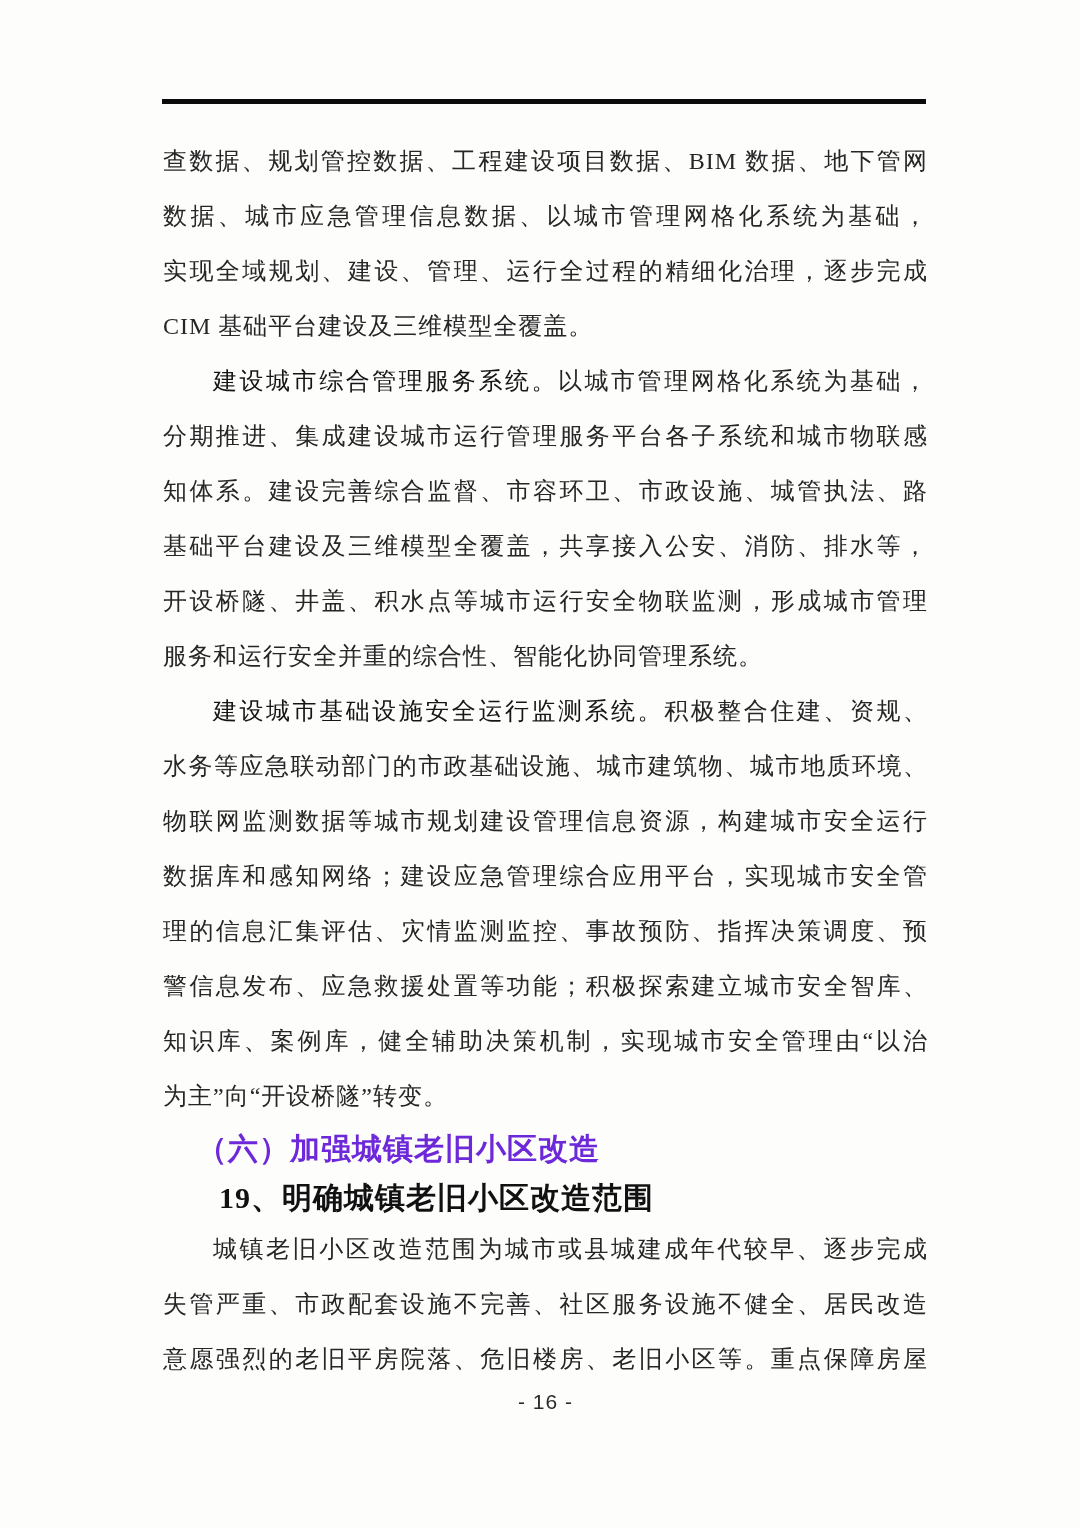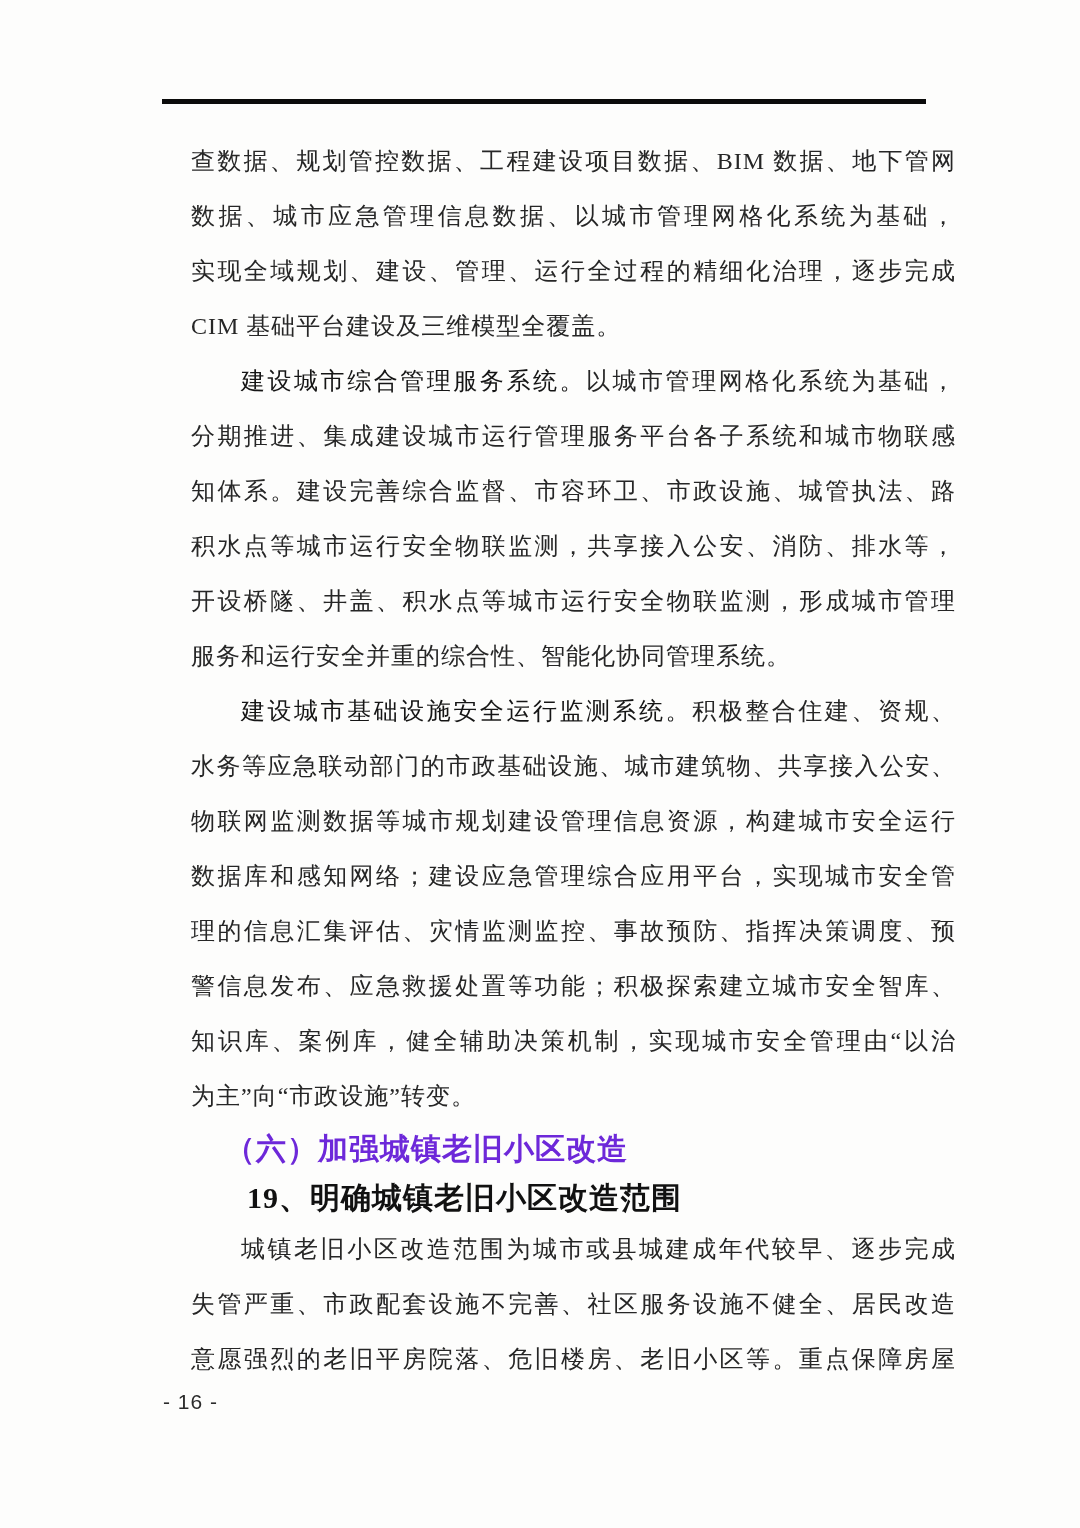--- a/index.html
+++ b/index.html
@@ -18,21 +18,20 @@
   .rule {
     position: absolute;
     left: 162px; top: 99px;
     width: 764px; height: 5px;
     background: #0b0b0b;
   }
   .content {
     position: absolute;
     left: 163px; top: 134px;
     width: 765px;
-    margin-left: 28px;
   }
   .line {
     margin: 0;
     height: 55px;
     line-height: 55px;
     font-size: 24px;
     letter-spacing: 1px;
     text-align: justify;
     text-align-last: justify;
     overflow: hidden;
@@ -57,20 +56,21 @@
     height: 48px; line-height: 48px;
     font-size: 30px; font-weight: 700;
     color: #111111;
     text-indent: 56px;
     letter-spacing: 1px;
   }
   .footer {
     position: absolute;
     left: 163px; top: 1390px;
     width: 765px;
+    text-align: center;
     font-size: 21px;
     color: #2b2b2b;
     font-family: "Liberation Sans", "DejaVu Sans", sans-serif;
     letter-spacing: 1px;
   }
 </style>
 </head>
 <body>
 
 <div class="page">
@@ -80,32 +80,32 @@
   <div class="content">
 
     <p class="line">查数据、规划管控数据、工程建设项目数据、BIM 数据、地下管网</p>
     <p class="line">数据、城市应急管理信息数据、以城市管理网格化系统为基础，</p>
     <p class="line">实现全域规划、建设、管理、运行全过程的精细化治理，逐步完成</p>
     <p class="line end">CIM 基础平台建设及三维模型全覆盖。</p>
 
     <p class="line ind"><b>建设城市综合管理服务系统。</b><span>以城市管理网格化系统为基础，</span></p>
     <p class="line">分期推进、集成建设城市运行管理服务平台各子系统和城市物联感</p>
     <p class="line">知体系。建设完善综合监督、市容环卫、市政设施、城管执法、路</p>
-    <p class="line">积水点等城市运行安全物联监测，共享接入公安、消防、排水等，</p>
+    <p class="line">基础平台建设及三维模型全覆盖，共享接入公安、消防、排水等，</p>
     <p class="line">开设桥隧、井盖、积水点等城市运行安全物联监测，形成城市管理</p>
     <p class="line end">服务和运行安全并重的综合性、智能化协同管理系统。</p>
 
     <p class="line ind"><b>建设城市基础设施安全运行监测系统。</b><span>积极整合住建、资规、</span></p>
-    <p class="line">水务等应急联动部门的市政基础设施、城市建筑物、共享接入公安、</p>
+    <p class="line">水务等应急联动部门的市政基础设施、城市建筑物、城市地质环境、</p>
     <p class="line">物联网监测数据等城市规划建设管理信息资源，构建城市安全运行</p>
     <p class="line">数据库和感知网络；建设应急管理综合应用平台，实现城市安全管</p>
     <p class="line">理的信息汇集评估、灾情监测监控、事故预防、指挥决策调度、预</p>
     <p class="line">警信息发布、应急救援处置等功能；积极探索建立城市安全智库、</p>
     <p class="line">知识库、案例库，健全辅助决策机制，实现城市安全管理由“以治</p>
-    <p class="line end">为主”向“市政设施”转变。</p>
+    <p class="line end">为主”向“开设桥隧”转变。</p>
 
     <p class="h-section">（六）加强城镇老旧小区改造</p>
     <p class="h-sub">19、明确城镇老旧小区改造范围</p>
 
     <p class="line ind">城镇老旧小区改造范围为城市或县城建成年代较早、逐步完成</p>
     <p class="line">失管严重、市政配套设施不完善、社区服务设施不健全、居民改造</p>
     <p class="line">意愿强烈的老旧平房院落、危旧楼房、老旧小区等。重点保障房屋</p>
 
   </div>
 

